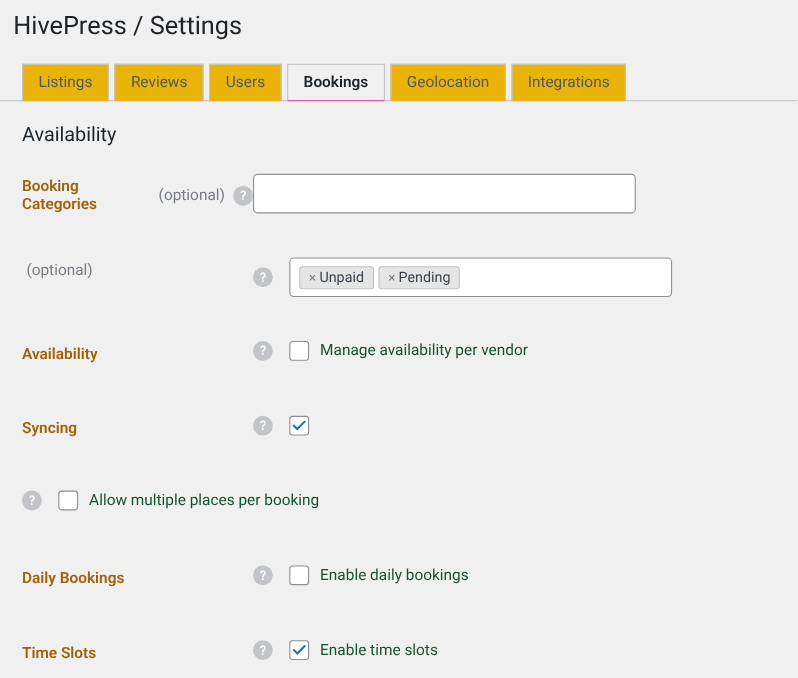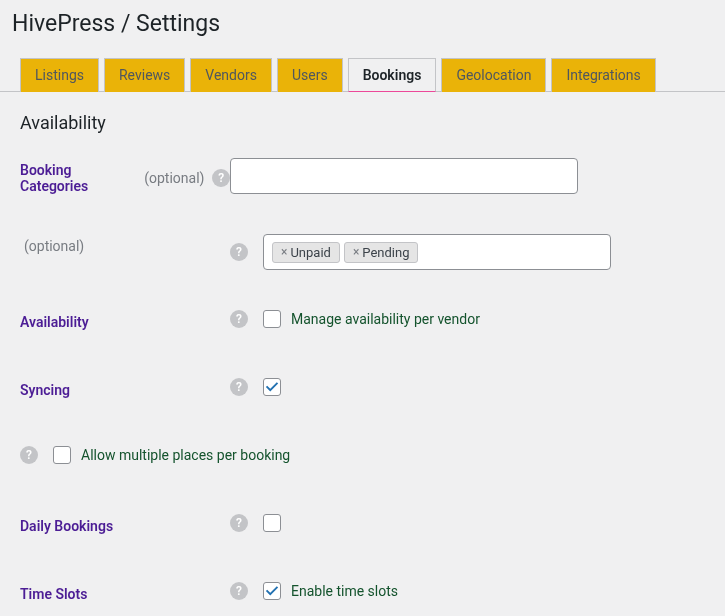--- a/index.html
+++ b/index.html
@@ -60,21 +60,21 @@
     }
     .label-col {
       width: 210px;
       flex-shrink: 0;
       display: flex;
       align-items: center;
       padding-top: 4px;
     }
     .label-text {
       font-weight: 600;
-      color: #4c1d95;
+      color: #a16207;
     }
     .label-optional {
       color: #787c82;
       font-weight: 400;
       margin-left: 4px;
     }
     .help-icon {
       display: inline-flex;
       align-items: center;
       justify-content: center;
@@ -160,21 +160,20 @@
 </head>
 <body>
 
 <div class="header">
   <h1 class="page-title">HivePress / Settings</h1>
 </div>
 
 <div class="tabs">
   <div class="tab">Listings</div>
   <div class="tab">Reviews</div>
-  <div class="tab">Vendors</div>
   <div class="tab">Users</div>
   <div class="tab active">Bookings</div>
   <div class="tab">Geolocation</div>
   <div class="tab">Integrations</div>
 </div>
 
 <div class="section">
   <h2 class="section-title">Availability</h2>
 
   <div class="form-row">
@@ -246,20 +245,21 @@
 
   <div class="form-row">
     <div class="label-col">
       <span class="label-text">Daily Bookings</span>
     </div>
     <div class="field-col">
       <span class="field-help">?</span>
       <span class="checkbox">
         
       </span>
+      <span class="checkbox-label">Enable daily bookings</span>
     </div>
   </div>
 
   <div class="form-row">
     <div class="label-col">
       <span class="label-text">Time Slots</span>
     </div>
     <div class="field-col">
       <span class="field-help">?</span>
       <span class="checkbox checked">

